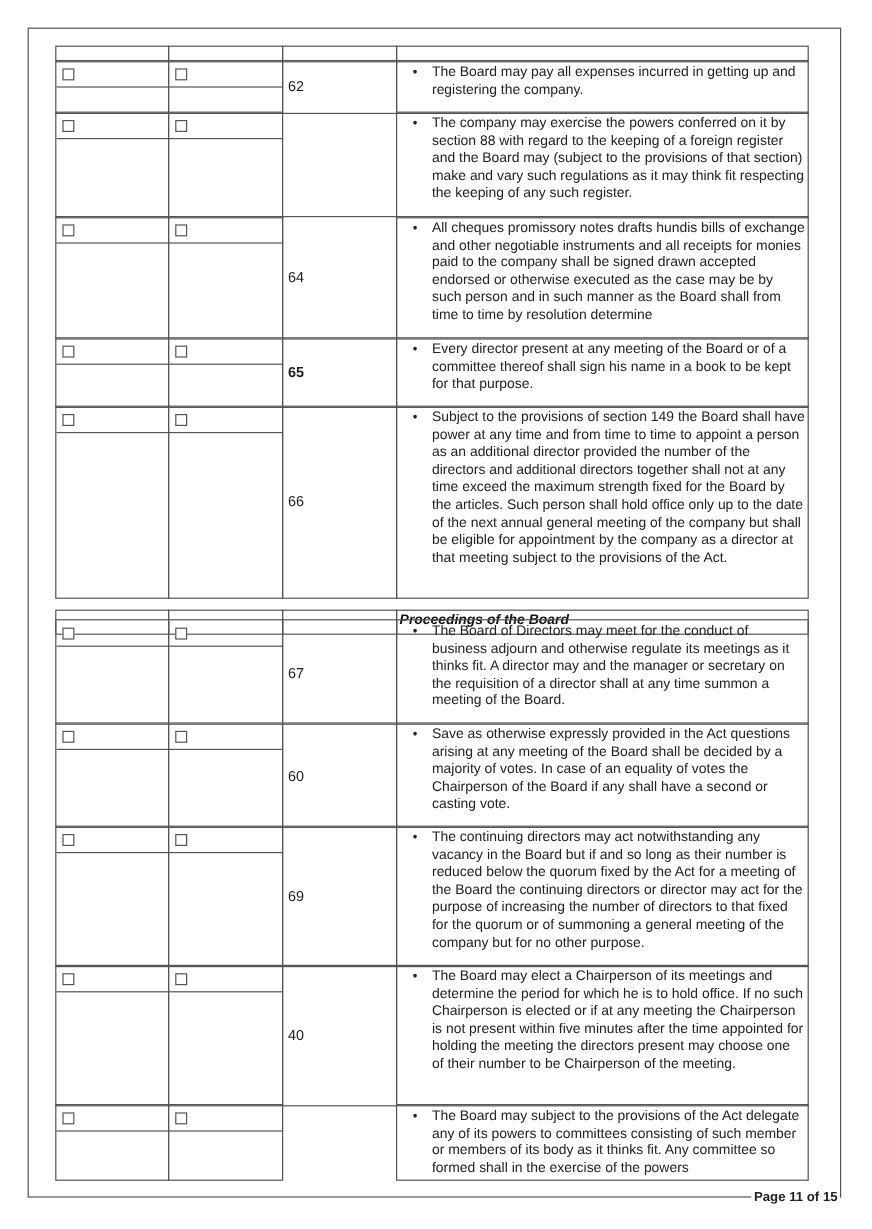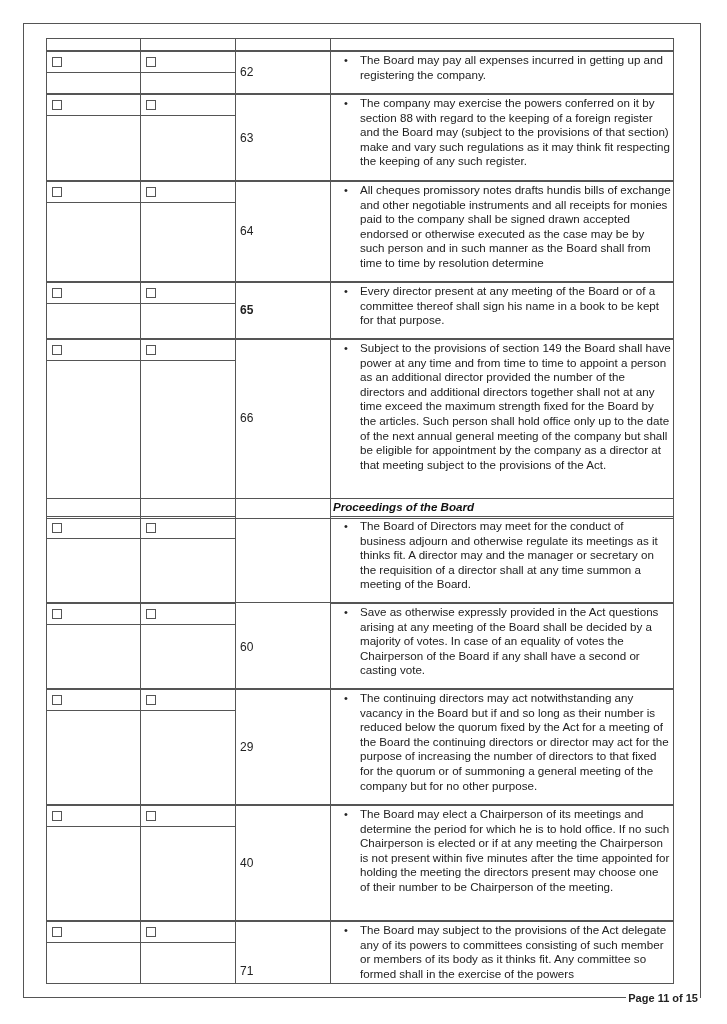--- a/index.html
+++ b/index.html
@@ -50,23 +50,20 @@
       <div class="text"><span class="bullet">•</span><span>The Board may pay all expenses incurred in getting up and registering the company.</span></div>
     </div>
   </div>
 
   <div class="row" style="top:55px;height:88px;">
     <div class="cell c1"></div>
     <div class="cell c2"></div>
     <div class="subline" style="top:21px;"></div>
     <div class="cb" style="left:5px;top:6px;"></div>
     <div class="cb" style="left:99px;top:6px;"></div>
-    <div class="cell c3">
-        <span class="num" style="top:37px;">63</span>
-      </div>
     <div class="cell c4">
       <div class="text"><span class="bullet">•</span><span>The company may exercise the powers conferred on it by section 88 with regard to the keeping of a foreign register and the Board may (subject to the provisions of that section) make and vary such regulations as it may think fit respecting the keeping of any such register.</span></div>
     </div>
   </div>
 
   <div class="row" style="top:142px;height:102px;">
     <div class="cell c1"></div>
     <div class="cell c2"></div>
     <div class="subline" style="top:21px;"></div>
     <div class="cb" style="left:5px;top:6px;"></div>
@@ -100,35 +97,38 @@
     <div class="cb" style="left:5px;top:6px;"></div>
     <div class="cb" style="left:99px;top:6px;"></div>
     <div class="cell c3">
         <span class="num" style="top:72px;">66</span>
       </div>
     <div class="cell c4">
       <div class="text"><span class="bullet">•</span><span>Subject to the provisions of section 149 the Board shall have power at any time and from time to time to appoint a person as an additional director provided the number of the directors and additional directors together shall not at any time exceed the maximum strength fixed for the Board by the articles. Such person shall hold office only up to the date of the next annual general meeting of the company but shall be eligible for appointment by the company as a director at that meeting subject to the provisions of the Act.</span></div>
     </div>
   </div>
 
-  <div class="row" style="top:460px;height:20px;">
+  <div class="row" style="top:470px;height:20px;">
     <div class="cell c1"></div>
     <div class="cell c2"></div>
     <div class="cell c3"></div>
     <div class="cell c4">
       <span class="section">Proceedings of the Board</span>
     </div>
   </div>
 
   <div class="row" style="top:478px;height:87px;">
     <div class="cell c1"></div>
     <div class="cell c2"></div>
     <div class="subline" style="top:21px;"></div>
     <div class="cb" style="left:5px;top:6px;"></div>
     <div class="cb" style="left:99px;top:6px;"></div>
+    <div class="cell c3">
+        <span class="num" style="top:37px;">67</span>
+      </div>
     <div class="cell c4">
       <div class="text"><span class="bullet">•</span><span>The Board of Directors may meet for the conduct of business adjourn and otherwise regulate its meetings as it thinks fit. A director may and the manager or secretary on the requisition of a director shall at any time summon a meeting of the Board.</span></div>
     </div>
   </div>
 
   <div class="row" style="top:564px;height:87px;">
     <div class="cell c1"></div>
     <div class="cell c2"></div>
     <div class="subline" style="top:21px;"></div>
     <div class="cb" style="left:5px;top:6px;"></div>
@@ -141,21 +141,21 @@
     </div>
   </div>
 
   <div class="row" style="top:650px;height:117px;">
     <div class="cell c1"></div>
     <div class="cell c2"></div>
     <div class="subline" style="top:21px;"></div>
     <div class="cb" style="left:5px;top:6px;"></div>
     <div class="cb" style="left:99px;top:6px;"></div>
     <div class="cell c3">
-        <span class="num" style="top:51px;">29</span>
+        <span class="num" style="top:51px;">69</span>
       </div>
     <div class="cell c4">
       <div class="text"><span class="bullet">•</span><span>The continuing directors may act notwithstanding any vacancy in the Board but if and so long as their number is reduced below the quorum fixed by the Act for a meeting of the Board the continuing directors or director may act for the purpose of increasing the number of directors to that fixed for the quorum or of summoning a general meeting of the company but for no other purpose.</span></div>
     </div>
   </div>
 
   <div class="row" style="top:766px;height:117px;">
     <div class="cell c1"></div>
     <div class="cell c2"></div>
     <div class="subline" style="top:21px;"></div>
@@ -168,23 +168,20 @@
       <div class="text"><span class="bullet">•</span><span>The Board may elect a Chairperson of its meetings and determine the period for which he is to hold office. If no such Chairperson is elected or if at any meeting the Chairperson is not present within five minutes after the time appointed for holding the meeting the directors present may choose one of their number to be Chairperson of the meeting.</span></div>
     </div>
   </div>
 
   <div class="row" style="top:882px;height:63px;">
     <div class="cell c1"></div>
     <div class="cell c2"></div>
     <div class="subline" style="top:21px;"></div>
     <div class="cb" style="left:5px;top:6px;"></div>
     <div class="cb" style="left:99px;top:6px;"></div>
-    <div class="cell c3">
-        <span class="num" style="top:43px;">71</span>
-      </div>
     <div class="cell c4">
       <div class="text"><span class="bullet">•</span><span>The Board may subject to the provisions of the Act delegate any of its powers to committees consisting of such member or members of its body as it thinks fit. Any committee so formed shall in the exercise of the powers</span></div>
     </div>
   </div>
 
 </div>
 
 <div class="footer">Page 11 of 15</div>
 
 </body></html>

